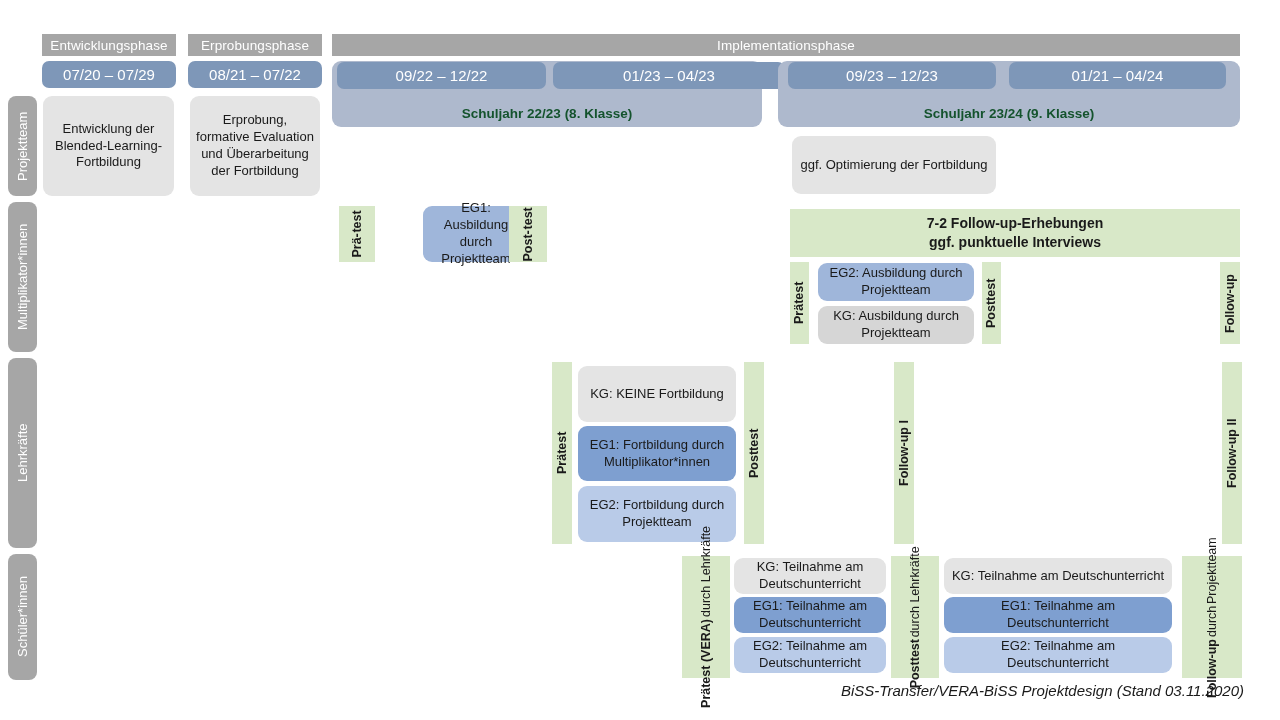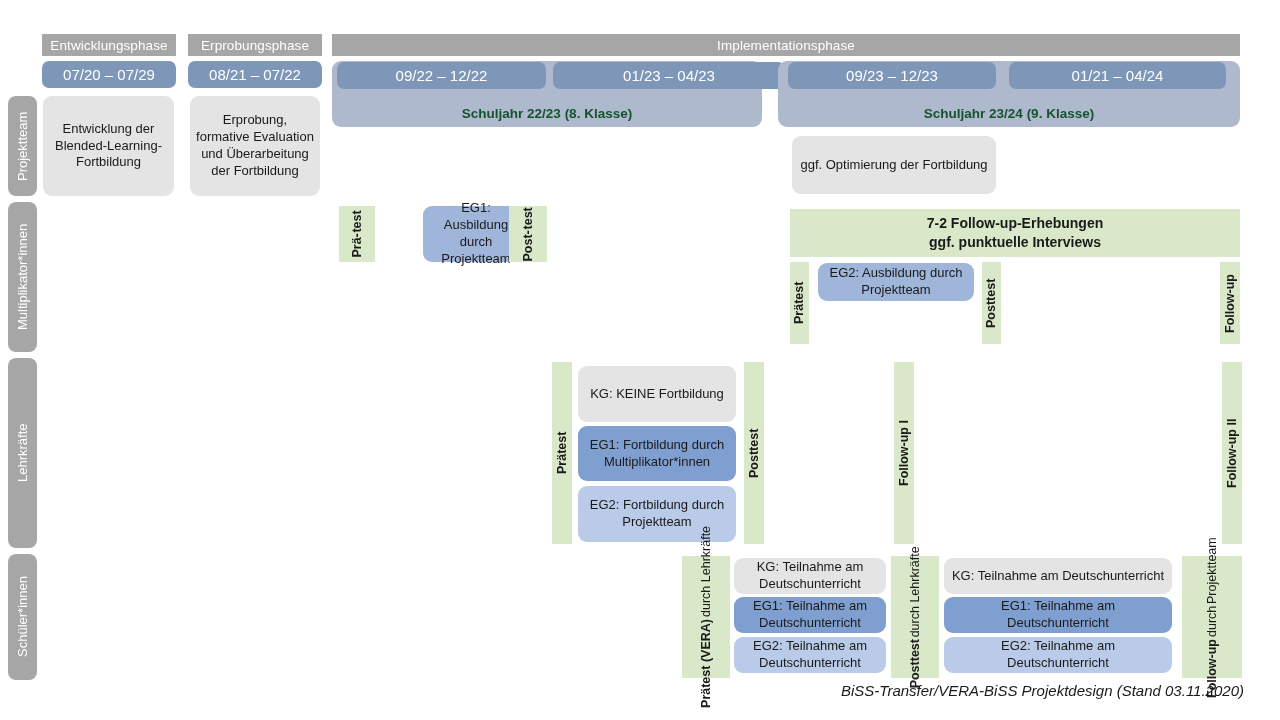--- a/index.html
+++ b/index.html
@@ -179,20 +179,21 @@
 
   <div class="abs green wide" style="left:790px;top:209px;width:450px;height:48px;flex-direction:column;">
     <span>7-2 Follow-up-Erhebungen</span>
     <span>ggf. punktuelle Interviews</span>
   </div>
 
   <div class="abs green vert" style="left:790px;top:262px;width:19px;height:82px;">Prätest</div>
 
   <div class="abs box blue-mid" style="left:818px;top:263px;width:156px;height:38px;">EG2: Ausbildung durch Projektteam</div>
 
+  <div class="abs box grey-d" style="left:818px;top:306px;width:156px;height:38px;">KG: Ausbildung durch Projektteam</div>
 
   <div class="abs green vert" style="left:982px;top:262px;width:19px;height:82px;">Posttest</div>
 
   <div class="abs green vert" style="left:1220px;top:262px;width:20px;height:82px;">Follow-up</div>
 
   <div class="abs green vert" style="left:552px;top:362px;width:20px;height:182px;">Prätest</div>
 
   <div class="abs box grey" style="left:578px;top:366px;width:158px;height:56px;">KG:  KEINE Fortbildung</div>
 
   <div class="abs box blue-dark" style="left:578px;top:426px;width:158px;height:55px;">EG1: Fortbildung durch Multiplikator*innen</div>

